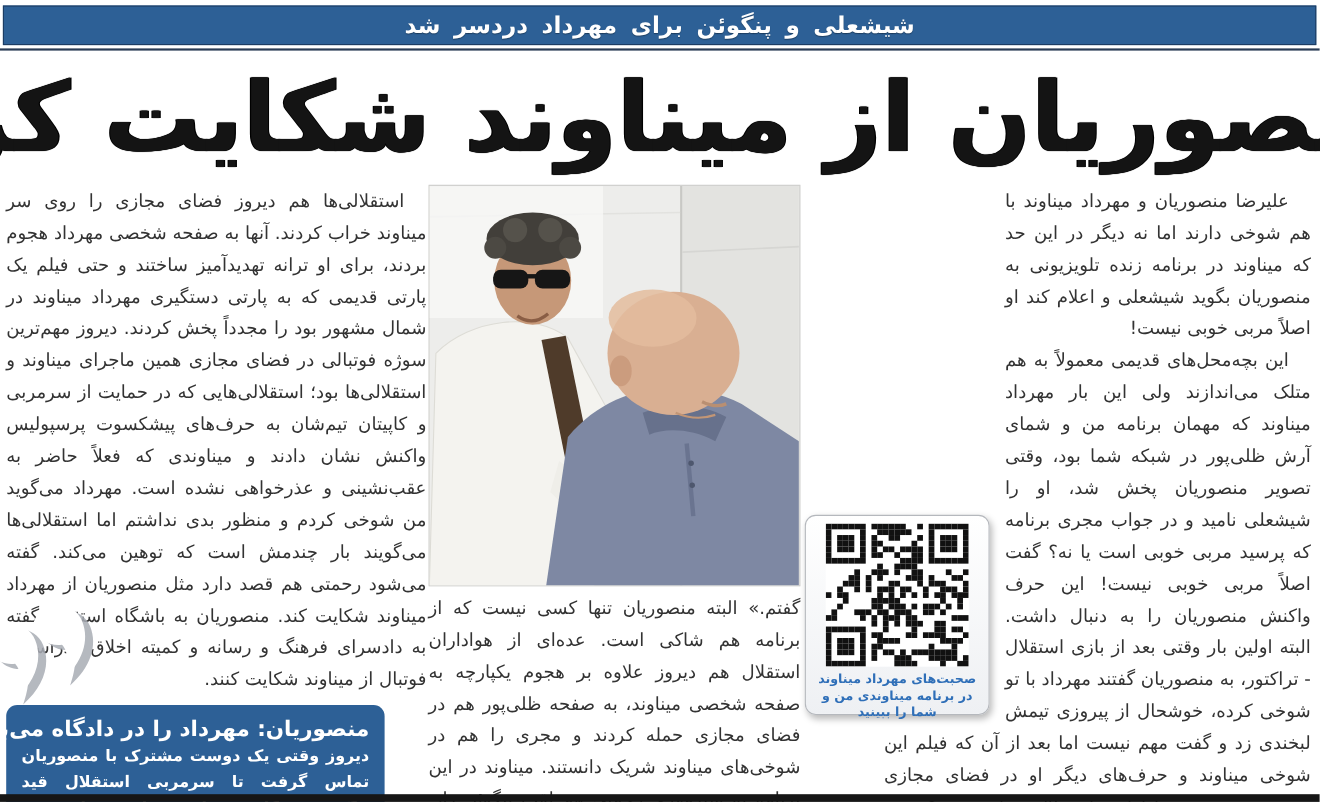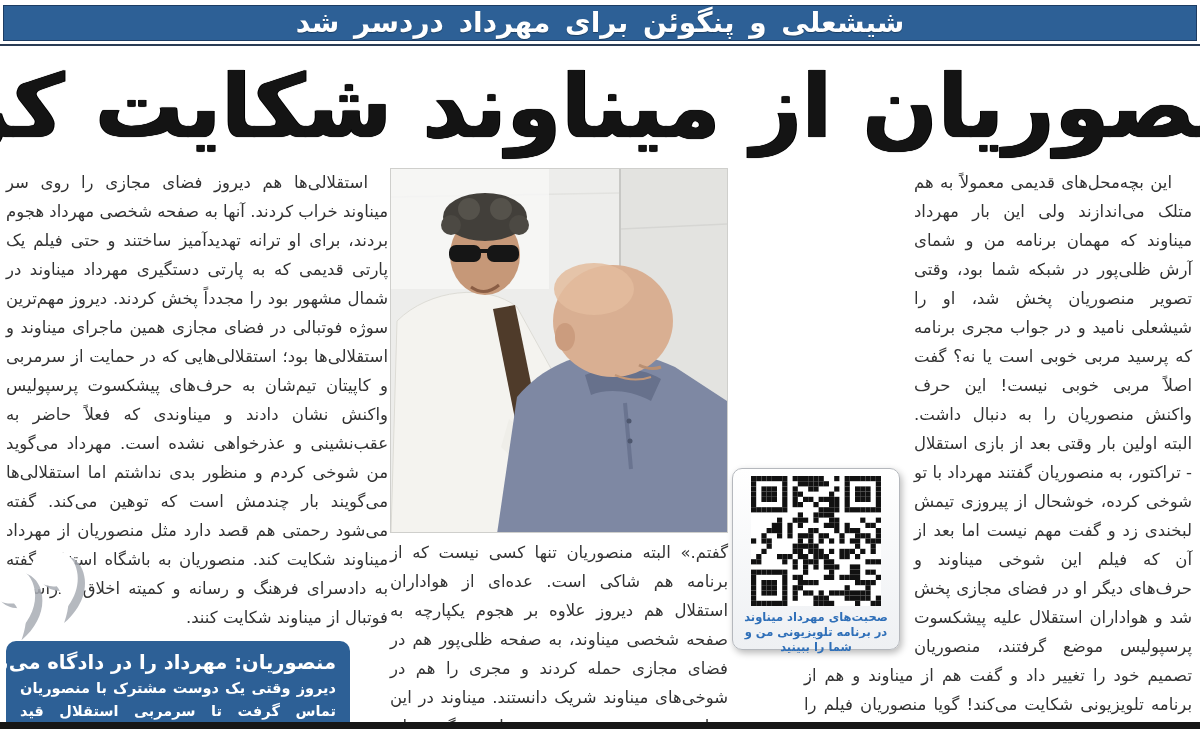--- a/index.html
+++ b/index.html
@@ -14,21 +14,21 @@
   }
   .page { position:absolute; inset:0; width:1200px; height:729px; background:#fff; }
 
   
   .topbar {
     position:absolute; top:5px; left:3px; right:3px; height:36px;
     background:#2d6096; border:1px solid #1c3c63;
     display:flex; align-items:center; justify-content:center;
   }
   .topbar span {
-    color:#fff; font-weight:bold; font-size:28px; line-height:34px;
+    color:#fff; font-weight:bold; font-size:21px; line-height:34px;
     word-spacing:5px; text-shadow:0 1px 1px rgba(0,0,0,.35);
   }
   .header-rule { position:absolute; top:44px; left:0; right:0; height:2px; background:#2a3c55; }
 
   
   .headline {
     position:absolute; top:48px; left:0; width:100%; height:116px;
     display:flex; align-items:center; justify-content:center;
     font-size:88px; font-weight:bold; color:#141414; letter-spacing:-1px;
     text-shadow:0 0 1px #000, 1px 0 0 #000, -1px 0 0 #000;
@@ -398,22 +398,23 @@
           <rect x="5" y="24" width="1" height="1" fill="#111"></rect>
           <rect x="6" y="24" width="1" height="1" fill="#111"></rect>
           <rect x="12" y="24" width="1" height="1" fill="#111"></rect>
           <rect x="13" y="24" width="1" height="1" fill="#111"></rect>
           <rect x="14" y="24" width="1" height="1" fill="#111"></rect>
           <rect x="15" y="24" width="1" height="1" fill="#111"></rect>
           <rect x="20" y="24" width="1" height="1" fill="#111"></rect>
           <rect x="23" y="24" width="1" height="1" fill="#111"></rect>
           <rect x="24" y="24" width="1" height="1" fill="#111"></rect>
         </svg>
-      <div class="qr-caption">صحبت‌های مهرداد میناوند در برنامه تلویزیونی من و شما را ببینید</div>
+      <div class="qr-caption">صحبت‌های مهرداد میناوند در برنامه میناوندی من و شما را ببینید</div>
     </div>
+    <p class="indent">علیرضا منصوریان و مهرداد میناوند با هم شوخی دارند اما نه دیگر در این حد که میناوند در برنامه زنده تلویزیونی به منصوریان بگوید شیشعلی و اعلام کند او اصلاً مربی خوبی نیست!</p>
     <p class="indent">این بچه‌محل‌های قدیمی معمولاً به هم متلک می‌اندازند ولی این بار مهرداد میناوند که مهمان برنامه من و شمای آرش ظلی‌پور در شبکه شما بود، وقتی تصویر منصوریان پخش شد، او را شیشعلی نامید و در جواب مجری برنامه که پرسید مربی خوبی است یا نه؟ گفت اصلاً مربی خوبی نیست! این حرف واکنش منصوریان را به دنبال داشت. البته اولین بار وقتی بعد از بازی استقلال - تراکتور، به منصوریان گفتند مهرداد با تو شوخی کرده، خوشحال از پیروزی تیمش لبخندی زد و گفت مهم نیست اما بعد از آن که فیلم این شوخی میناوند و حرف‌های دیگر او در فضای مجازی پخش شد و هواداران استقلال علیه پیشکسوت پرسپولیس موضع گرفتند، منصوریان تصمیم خود را تغییر داد و گفت هم از میناوند و هم از برنامه تلویزیونی شکایت می‌کند! گویا منصوریان فیلم را دیده و از لحن بچه‌محل قدیمی و همبازی سابق خود شاکی شده است.</p>
 
   </div>
 
   <div class="col col-mid">
     <div class="photo">
       <svg width="338" height="365" viewBox="0 0 338 365">
 
         <rect x="0" y="0" width="338" height="365" fill="#ededeb"></rect>
         <rect x="232" y="0" width="106" height="365" fill="#e3e3e0"></rect>

